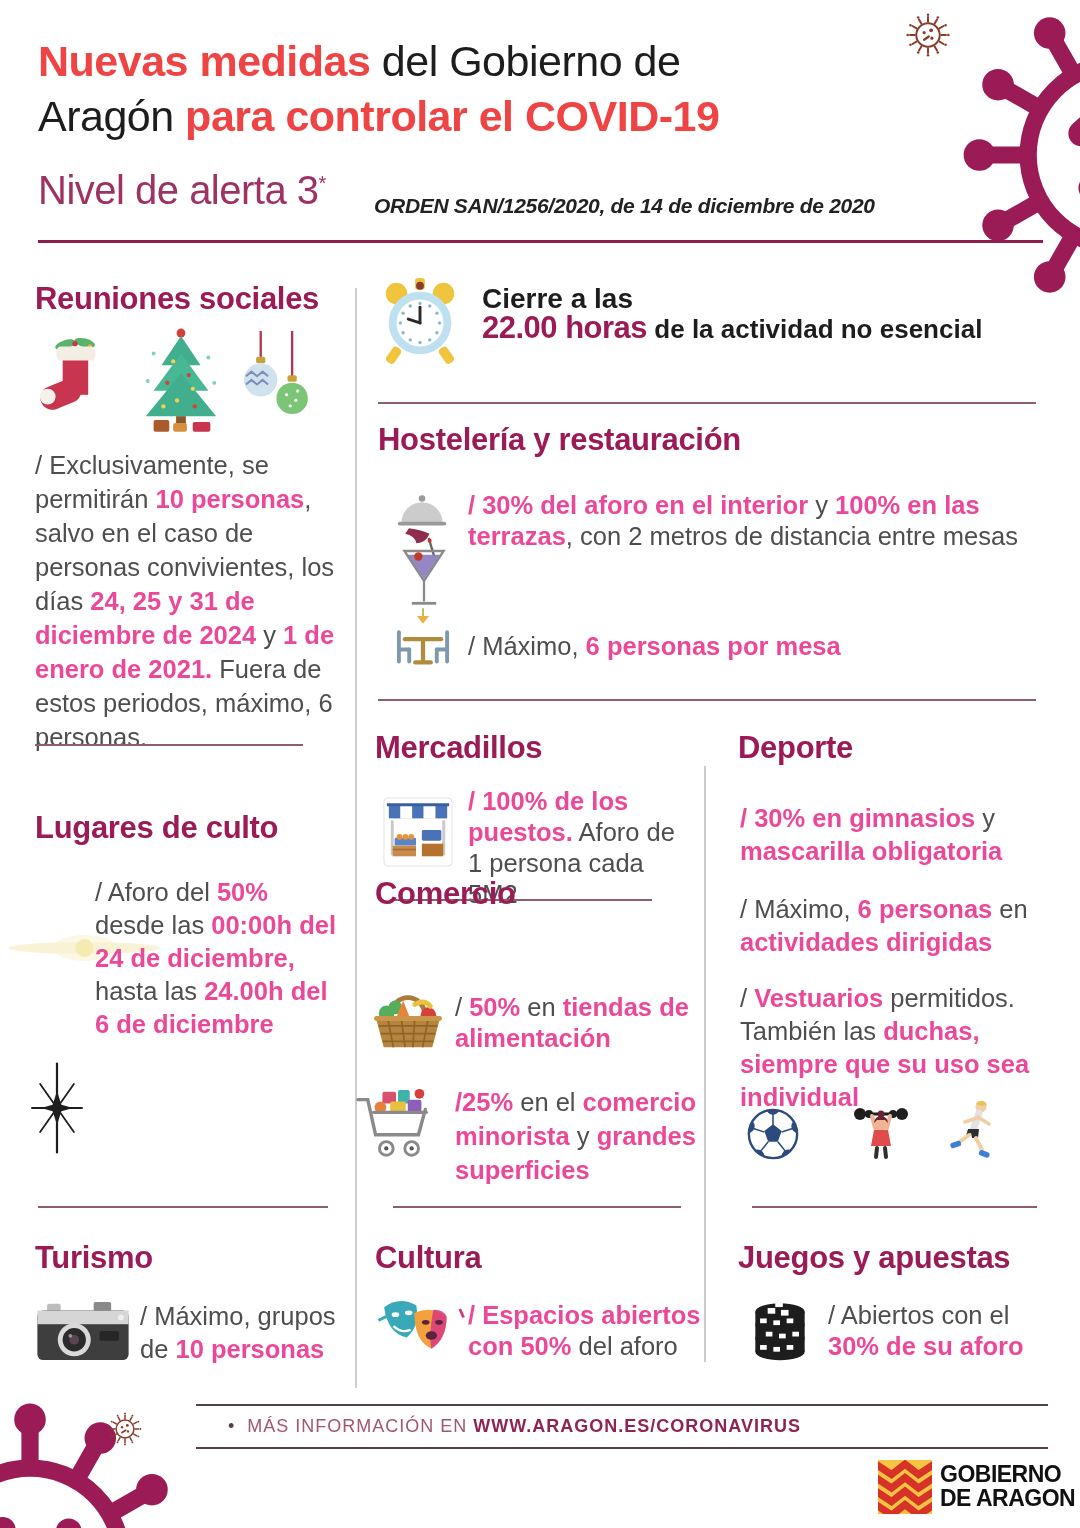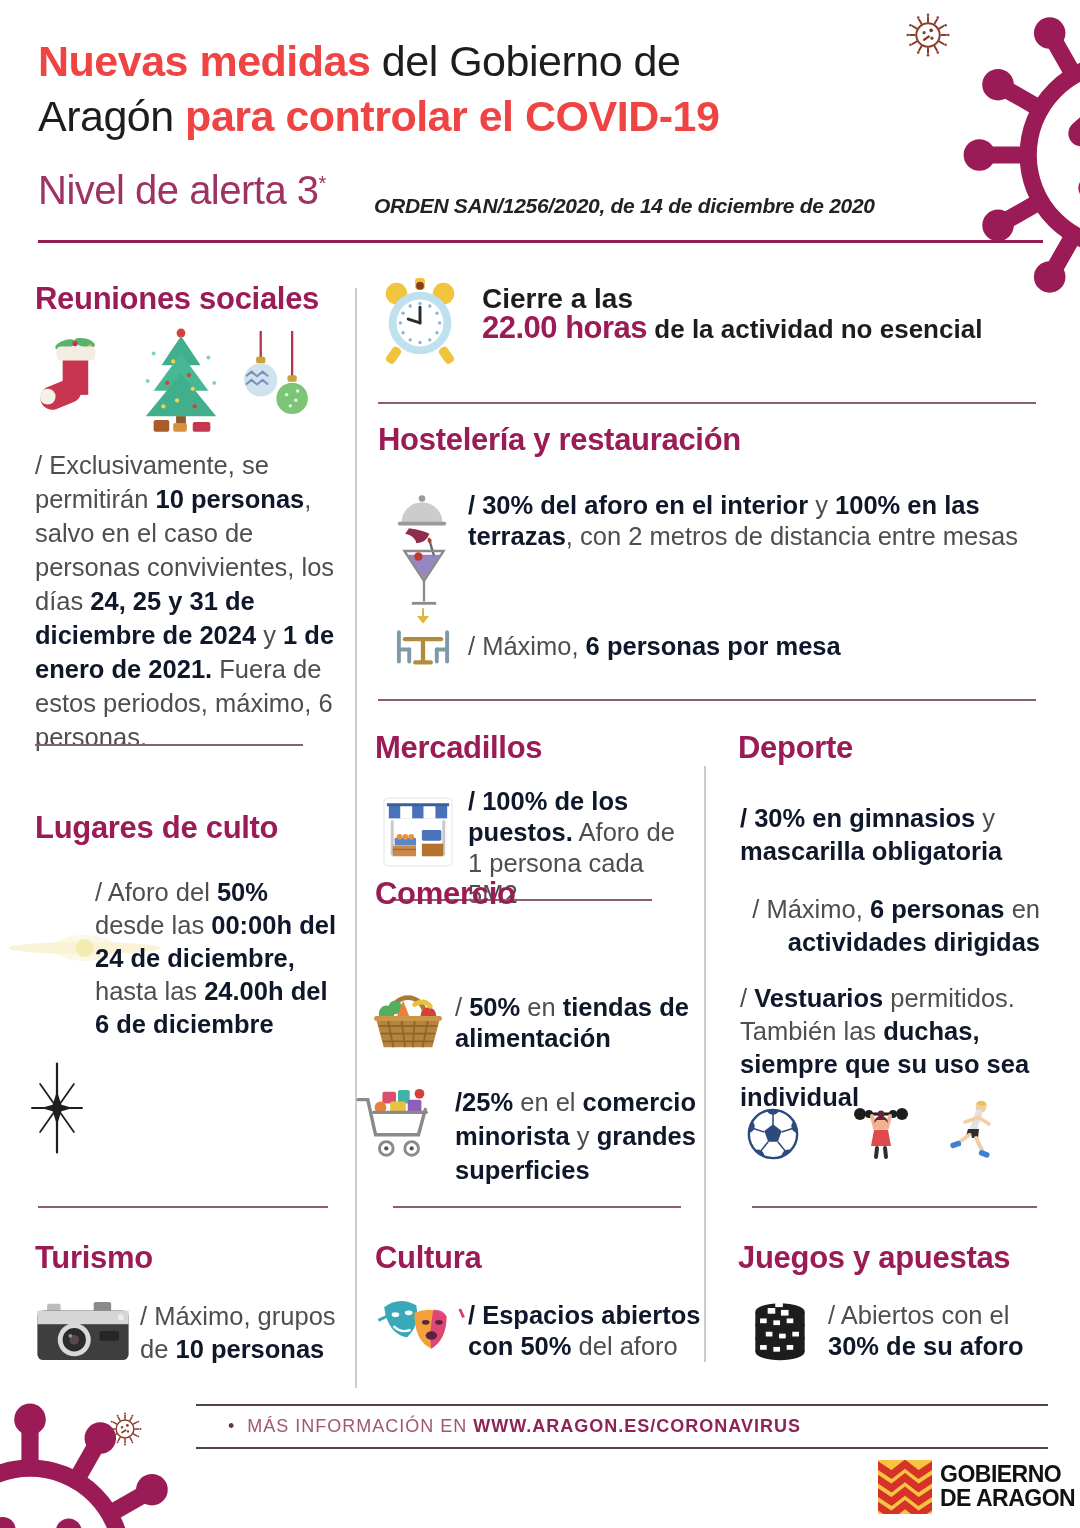--- a/index.html
+++ b/index.html
@@ -6,21 +6,21 @@
   .page{position:relative;width:1080px;height:1528px;background:#fff;overflow:hidden;
         font-family:"Liberation Sans", sans-serif;}
   .abs{position:absolute;}
   .title{font-size:43px;line-height:55px;color:#1d1d1d;font-weight:400;letter-spacing:-0.5px;}
   .title b{color:#ef4444;font-weight:700;}
   .alert{font-size:40px;color:#9d3263;font-weight:400;letter-spacing:-0.5px;}
   .alert sup{font-size:20px;}
   .order{font-size:21px;font-style:italic;font-weight:700;color:#222;letter-spacing:-0.3px;}
   .h{color:#9b1b56;font-weight:700;font-size:31px;letter-spacing:-0.3px;}
   .body{font-size:25.5px;line-height:33px;color:#4e4e4e;}
-  .body .b{font-weight:700;color:#0f172a;margin-top:36px;}
+  .body .b{font-weight:700;color:#ec4899;margin-top:36px;}
   .hr{position:absolute;height:2px;background:#8c5f6a;}
   .vr{position:absolute;width:2px;background:#cccccc;}
   .closure-l1{font-size:28px;font-weight:700;color:#1d1d1d;}
   .closure-time{font-size:31px;font-weight:700;color:#9b1b56;letter-spacing:-0.5px;}
   .closure-suffix{font-size:26px;font-weight:700;color:#1d1d1d;}
   .footer-info{font-size:18px;letter-spacing:1px;color:#a25672;}
   .footer-info .b{font-weight:700;color:#8e2355;}
   .logo-text{font-size:23px;line-height:24px;font-weight:700;color:#111;letter-spacing:-0.5px;}
   svg{display:block;}
 </style>
@@ -462,21 +462,21 @@
   <p class="abs body" style="left:468px;top:1300px;width:245px;line-height:31px;margin:0;">
     <span class="b">/ Espacios abiertos con 50%</span><span> del aforo</span>
   </p>
 
   <div class="abs h" style="left:738px;top:730px;">Deporte</div>
 
   <p class="abs body" style="left:740px;top:802px;width:300px;margin:0;">
     <span class="b">/ 30% en gimnasios</span><span> y </span><span class="b">mascarilla obligatoria</span>
   </p>
 
-  <p class="abs body" style="left:740px;top:893px;width:300px;margin:0;text-align:right;">
+  <p class="abs body" style="left:740px;top:893px;width:300px;margin:0;">
     <span>/ Máximo, </span><span class="b">6 personas</span><span> en </span><span class="b">actividades dirigidas</span>
   </p>
 
   <p class="abs body" style="left:740px;top:982px;width:308px;margin:0;">
     <span>/ </span><span class="b">Vestuarios</span><span> permitidos. También las </span><span class="b">duchas, siempre que su uso sea individual</span>
   </p>
 
   <span class="abs" style="left:745px;top:1106px;">
     <svg width="56" height="56" viewBox="0 0 58 58">
       <defs>

